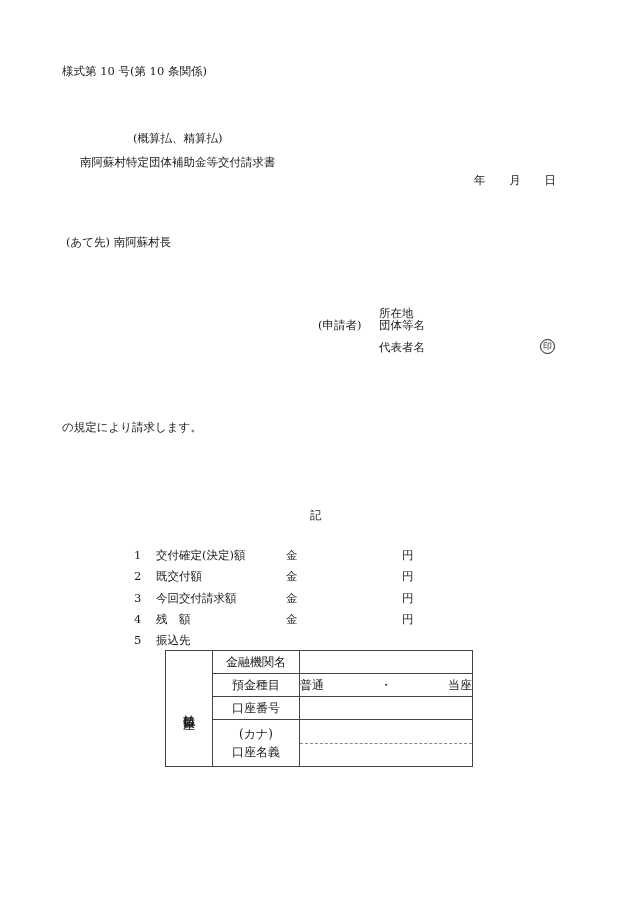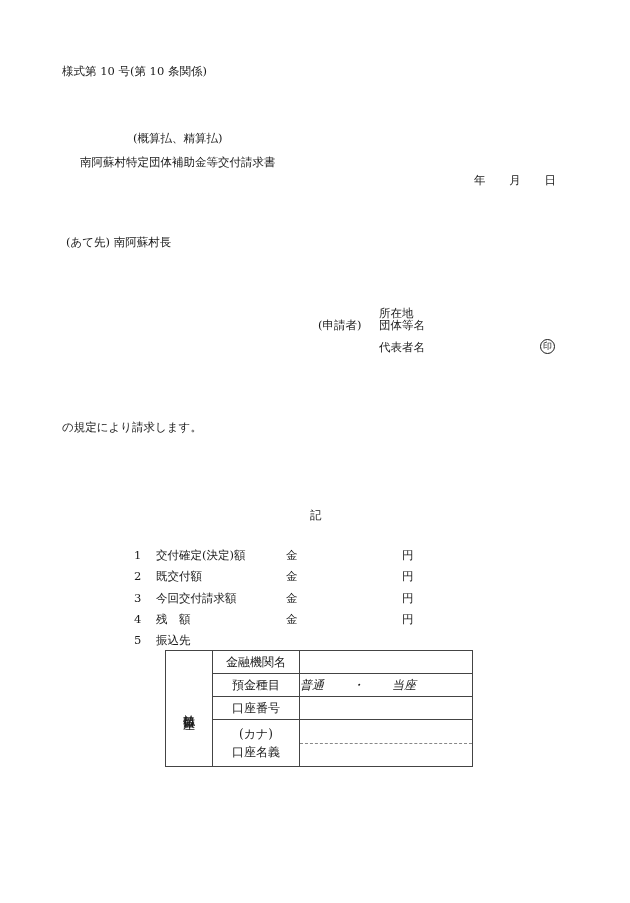--- a/index.html
+++ b/index.html
@@ -86,21 +86,21 @@
     }
     .row-std td { height: 22px; }
     .row-kana td { height: 46px; }
     .kana-cell { position: relative; }
     .dash-line {
       position: absolute;
       left: 0; right: 0; top: 50%;
       border-top: 1px dashed #888;
     }
     .kana-label { line-height: 18px; }
-    .account-type { display: flex; justify-content: flex-start; gap: 28px; font-style: italic; }
+    .account-type { display: flex; justify-content: space-between; gap: 28px; }
   </style>
 </head>
 <body>
 
 <div class="abs form-number">様式第 10 号(第 10 条関係)</div>
 <div class="abs doc-title">南阿蘇村特定団体補助金等交付請求書</div>
 <div class="abs doc-subtitle">(概算払、精算払)</div>
 
 <div class="abs date-line">
   <span>年</span>

